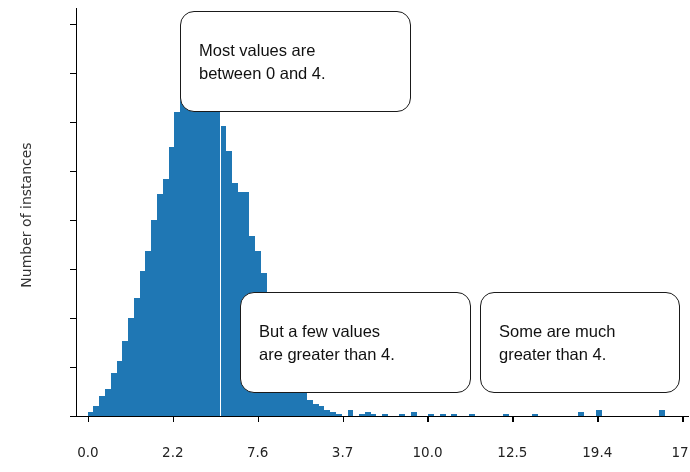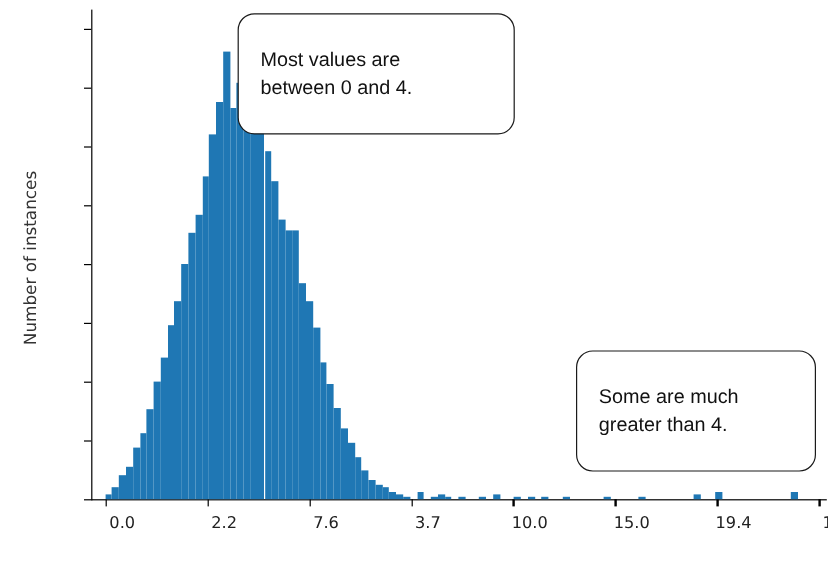--- a/index.html
+++ b/index.html
@@ -42,26 +42,25 @@
   }
   .xtick {
     position: absolute;
     top: 416px;
     width: 1.4px;
     height: 6px;
     background: #000000;
   }
   .xtick-label {
     position: absolute;
-    top: 428px;
+    top: 444px;
     font-size: 13.5px;
     color: #222222;
     white-space: nowrap;
     transform: translateX(-50%);
-    margin-left: 14px;
   }
 
   
   #ylabel {
     position: absolute;
     left: 0px;
     top: 0px;
     width: 402px;
     height: 20px;
     transform-origin: 0 0;
@@ -104,21 +103,21 @@
     display: flex;
     align-items: center;
     justify-content: flex-start;
     padding: 0 18px;
     font-size: 16.5px;
     line-height: 1.38;
     color: #111111;
     font-family: "Liberation Sans", sans-serif;
     white-space: pre-line;
   }
-  #callout-0 { left: 198px; top: 11px;  width: 231px; height: 101px; }
+  #callout-0 { left: 180px; top: 11px;  width: 231px; height: 101px; }
   #callout-1 { left: 240px; top: 292px; width: 231px; height: 101px; }
   #callout-2 { left: 480px; top: 292px; width: 200px; height: 101px; }
 </style>
 </head>
 <body>
 
 <div id="root">
 
   <div id="ylabel">Number of instances</div>
 
@@ -138,21 +137,21 @@
       <div class="xtick-label" style="left: 87.8864px;">0.0</div>
       <div class="xtick" style="left: 172.789px;"></div>
       <div class="xtick-label" style="left: 172.789px;">2.2</div>
       <div class="xtick" style="left: 257.693px;"></div>
       <div class="xtick-label" style="left: 257.693px;">7.6</div>
       <div class="xtick" style="left: 342.596px;"></div>
       <div class="xtick-label" style="left: 342.596px;">3.7</div>
       <div class="xtick" style="left: 427.499px;"></div>
       <div class="xtick-label" style="left: 427.499px;">10.0</div>
       <div class="xtick" style="left: 512.402px;"></div>
-      <div class="xtick-label" style="left: 512.402px;">15.0</div>
+      <div class="xtick-label" style="left: 512.402px;">12.5</div>
       <div class="xtick" style="left: 597.305px;"></div>
       <div class="xtick-label" style="left: 597.305px;">19.4</div>
       <div class="xtick" style="left: 682.208px;"></div>
       <div class="xtick-label" style="left: 682.208px;">17.</div>
     </div>
 
   <div class="spine-y"></div>
   <div class="spine-x"></div>
 
   <div id="bars">
@@ -214,16 +213,18 @@
       <div class="bar" style="left: 427.402px; width: 5.77341px; height: 1.96098px;"></div>
       <div class="bar" style="left: 456.269px; width: 5.77341px; height: 1.96098px;"></div>
       <div class="bar" style="left: 502.456px; width: 5.77341px; height: 3.92195px;"></div>
       <div class="bar" style="left: 519.776px; width: 5.77341px; height: 5.88293px;"></div>
       <div class="bar" style="left: 583.284px; width: 5.77341px; height: 5.88293px;"></div>
     </div>
 
 
   <div class="callout" id="callout-0">Most values are
 between 0 and 4.</div>
+  <div class="callout" id="callout-1">But a few values
+are greater than 4.</div>
   <div class="callout" id="callout-2">Some are much
 greater than 4.</div>
 
 </div>
 
 </body></html>

